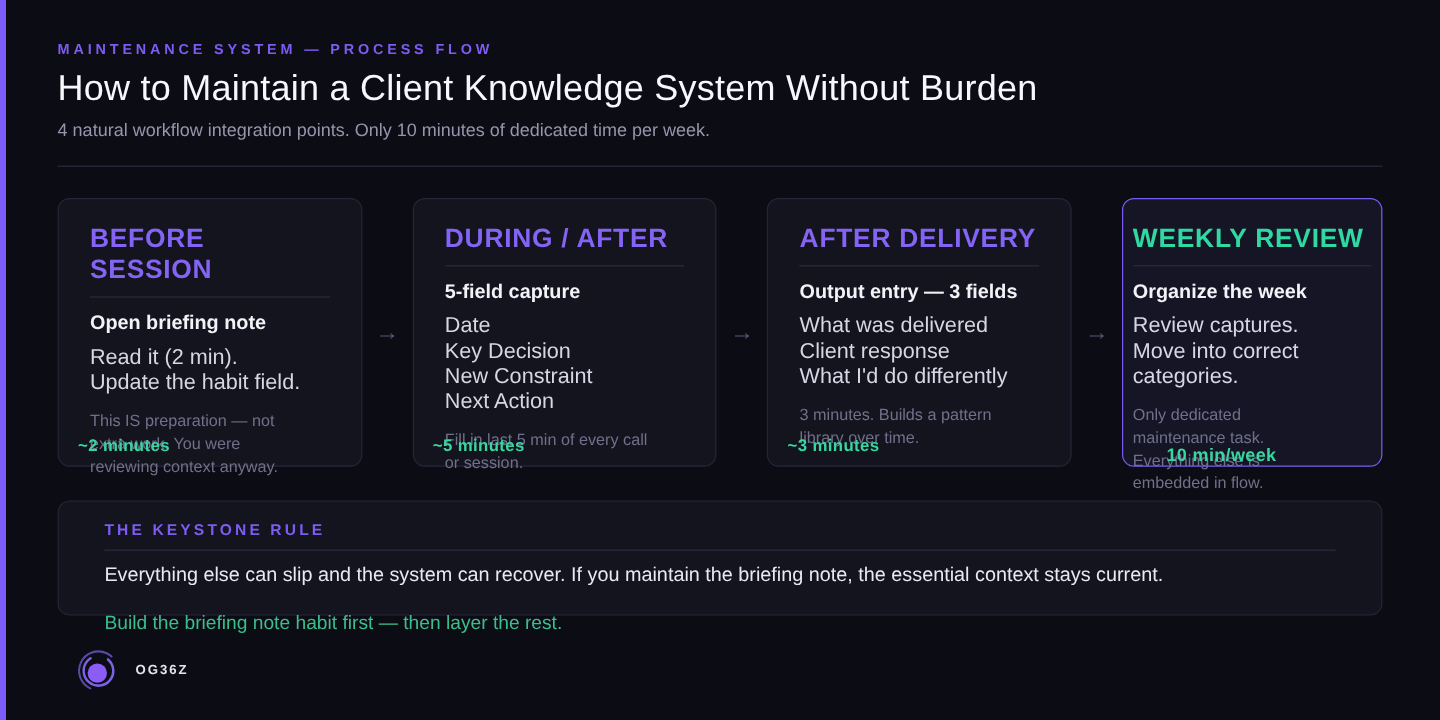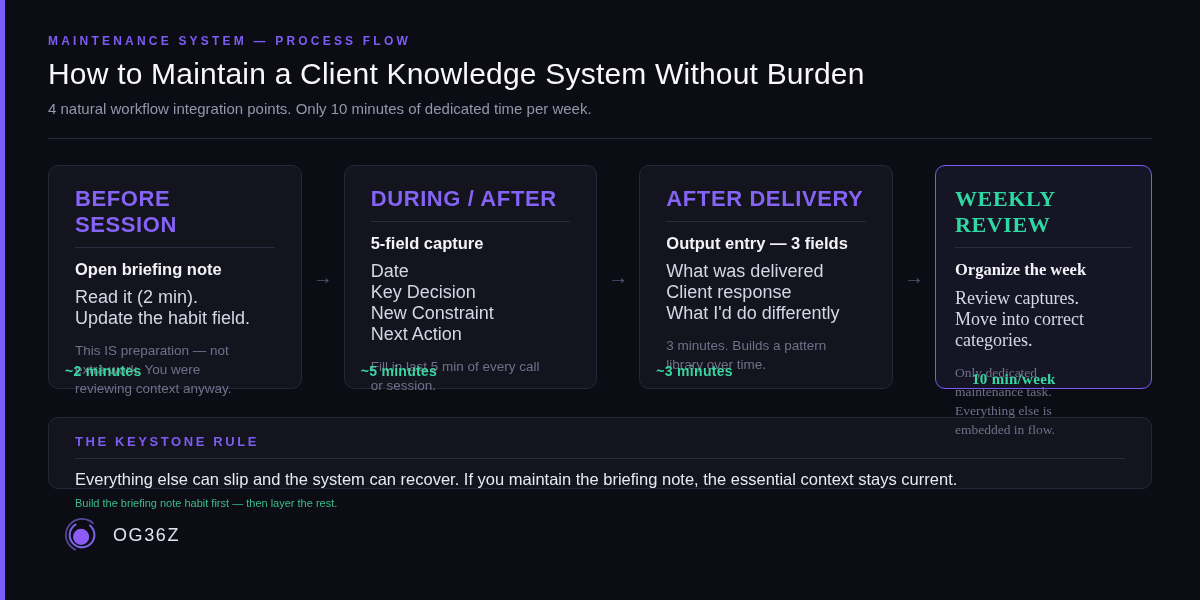--- a/index.html
+++ b/index.html
@@ -34,21 +34,21 @@
   .flow { display:flex; align-items:stretch; width:1104px; }
   .card {
     position:relative; height:224px;
     background:#14141f;
     border:1px solid #262639; border-radius:10px;
     padding:20px 26px; flex:1 1 0; overflow:visible;
   }
   .card.highlight {
     background:#151526;
     border:1.5px solid #7a5cf5;
-    flex:0 0 217px; padding:20px 19px;font-family:Liberation Serif, serif;
+    flex:0 0 217px; padding:20px 8px;
   }
   .card-heading {
     font-size:22px; line-height:26px; font-weight:bold;
     letter-spacing:0.6px; color:#8463f5; margin-bottom:9px;
   }
   .card.highlight .card-heading { color:#30d9a2; }
   .card-divider { height:1px; background:#2b2b40; margin-bottom:12px; }
   .card-sub {
     color:#f2f2f7; font-size:16.5px; font-weight:bold; margin-bottom:8px;
   }
@@ -62,39 +62,39 @@
     color:#38d6a0; font-size:14px; font-weight:bold; letter-spacing:0.3px;
   }
   .card.highlight .card-time { left:36px; bottom:0px; font-size:15px; }
   .arrow {
     flex:0 0 42px; display:flex; align-items:center; justify-content:center;
     color:#565678; font-size:20px; user-select:none;
   }
 
   
   .keystone {
-    margin-top:28px; height:72px;
+    margin-top:28px; height:96px;
     background:#14141f; border:1px solid #262639; border-radius:10px;
-    padding:16px 26px; overflow:visible;
+    padding:16px 38px; overflow:visible;
   }
   .keystone-label {
     color:#7e5cf2; font-size:13px; font-weight:bold; letter-spacing:2.6px;
   }
   .keystone-divider { height:1px; background:#2b2b40; margin:9px 0 9px 0; }
   .keystone-body { color:#e9e9f2; font-size:16.5px; line-height:22px; }
-  .keystone-footnote { color:#3dbd8d; font-size:11px; margin-top:7px; }
+  .keystone-footnote { color:#3dbd8d; font-size:16px; margin-top:21px; }
 
   
   .footer {
     display:flex; align-items:center; gap:11px;
     margin:27px 0 0 16px;
   }
   .logo { width:38px; height:38px; }
   .brand {
-    color:#e4e4ee; font-size:18px; font-weight:normal; letter-spacing:1.6px;
+    color:#e4e4ee; font-size:11px; font-weight:bold; letter-spacing:1.6px;
   }
 </style>
 </head>
 <body>
 
 <div class="accent-strip"></div>
 
 <div class="page">
 
   <header>

